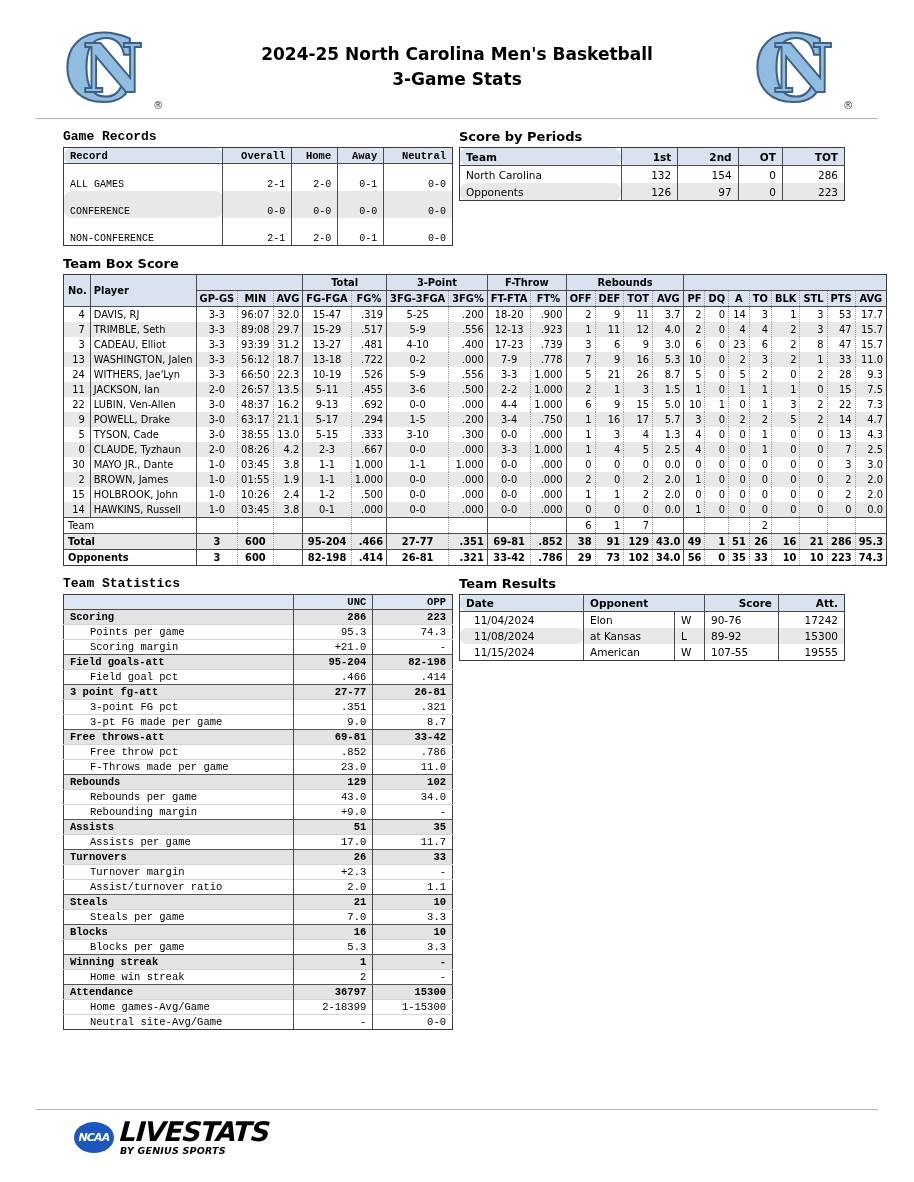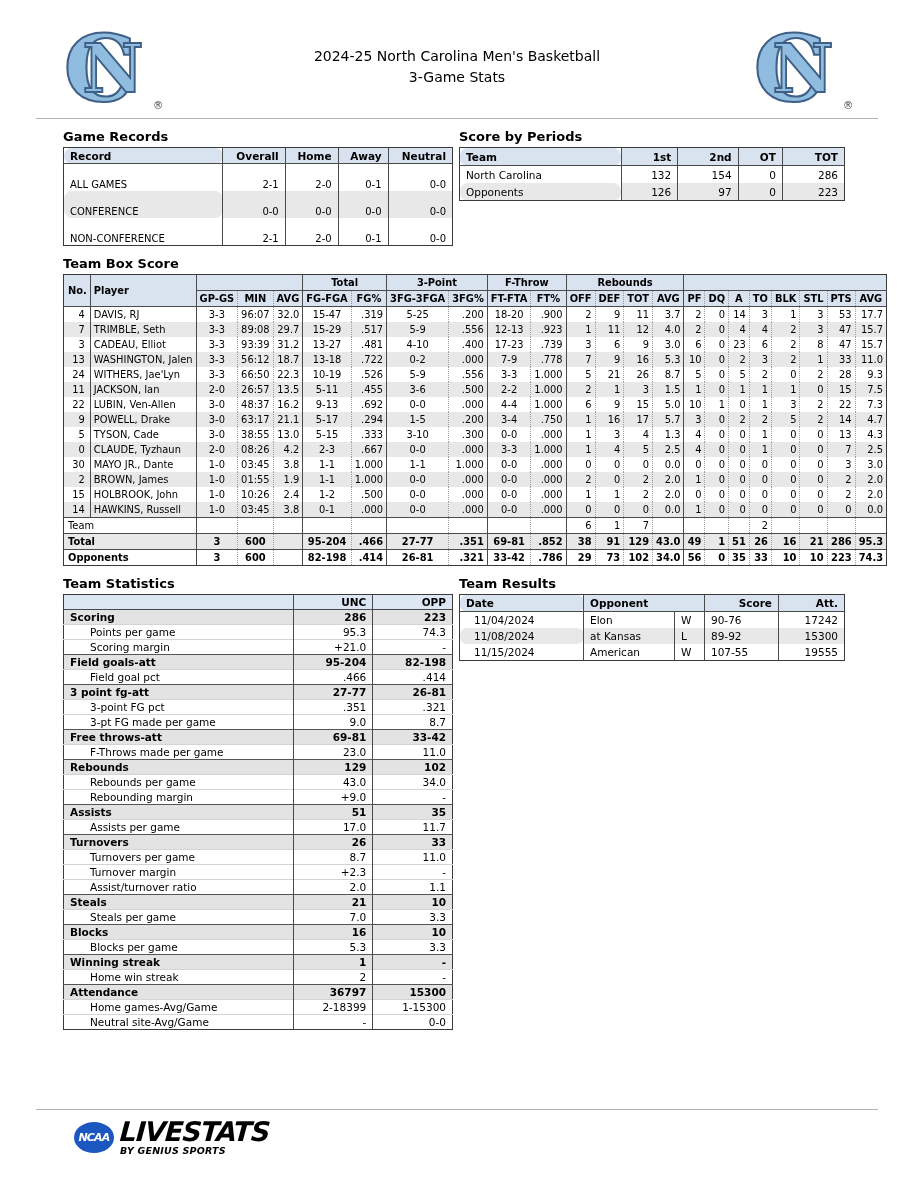--- a/index.html
+++ b/index.html
@@ -4,26 +4,26 @@
 <style>
   * { box-sizing: border-box; }
   html,body { margin:0; padding:0; background:#fff; }
   body { width:914px; font-family:"DejaVu Sans","Liberation Sans",sans-serif; color:#000; }
   .page { width:914px; height:1182px; display:flex; flex-direction:column; padding-top:20px; overflow:hidden; }
 
   
   .hdr { display:flex; align-items:center; justify-content:space-between; padding:0 56px; height:94px; }
   .logo { width:112px; height:92px; position:relative; flex:none; }
   .title-wrap { flex:1; text-align:center; }
-  .t1, .t2 { font-weight:normal; font-size:14px; line-height:1.5; }
+  .t1, .t2 { font-weight:bold; font-size:17px; line-height:1.5; }
   hr.rule { border:none; border-top:1.5px solid #b5b2ac; margin:4px 36px 0; }
 
   .content { padding:0 69px 0 63px; }
   .cols { display:flex; gap:6px; align-items:flex-start; }
-  .col-l { width:390px; flex:none; }
+  .col-l { width:390px; flex:none;font-family:Liberation Mono, monospace; }
   .col-r { flex:1; }
   .sec-title { font-weight:bold; font-size:13px; margin:10px 0 3px; }
 
   table { border-collapse:collapse; width:100%; }
   th, td { white-space:nowrap; }
 
   
   .t-sm { border:1.5px solid #3a3a3a; font-size:10.5px; }
   .t-sm th, .t-sm td { border-left:1px solid #4a4a4a; padding:1.5px 6px; }
   .t-sm th:first-child, .t-sm td:first-child { border-left:none;border-radius:8px; }
@@ -737,20 +737,25 @@
                 <td>3-pt FG made per game</td>
                 <td>9.0</td>
                 <td>8.7</td>
               </tr>
               <tr class="cat">
                 <td>Free throws-att</td>
                 <td>69-81</td>
                 <td>33-42</td>
               </tr>
               <tr class="sub">
+                <td>Free throw pct</td>
+                <td>.852</td>
+                <td>.786</td>
+              </tr>
+              <tr class="sub">
                 <td>F-Throws made per game</td>
                 <td>23.0</td>
                 <td>11.0</td>
               </tr>
               <tr class="cat">
                 <td>Rebounds</td>
                 <td>129</td>
                 <td>102</td>
               </tr>
               <tr class="sub">
@@ -770,25 +775,20 @@
               </tr>
               <tr class="sub">
                 <td>Assists per game</td>
                 <td>17.0</td>
                 <td>11.7</td>
               </tr>
               <tr class="cat">
                 <td>Turnovers</td>
                 <td>26</td>
                 <td>33</td>
-              </tr>
-              <tr class="sub">
-                <td>Turnovers per game</td>
-                <td>8.7</td>
-                <td>11.0</td>
               </tr>
               <tr class="sub">
                 <td>Turnover margin</td>
                 <td>+2.3</td>
                 <td>-</td>
               </tr>
               <tr class="sub">
                 <td>Assist/turnover ratio</td>
                 <td>2.0</td>
                 <td>1.1</td>

